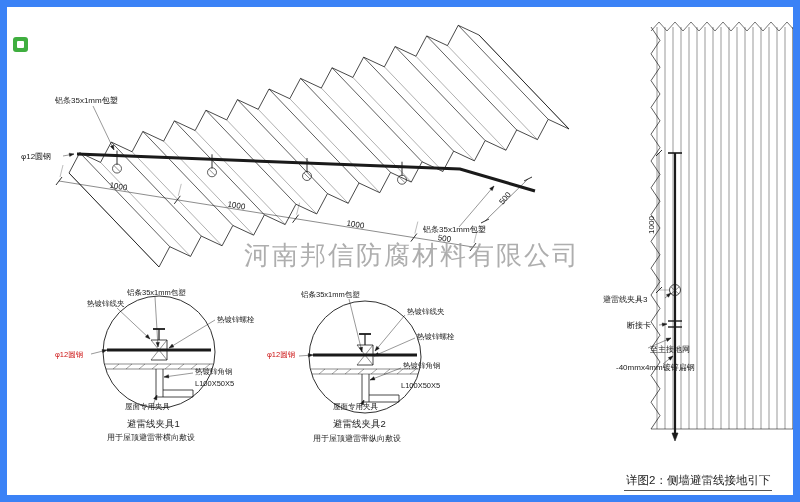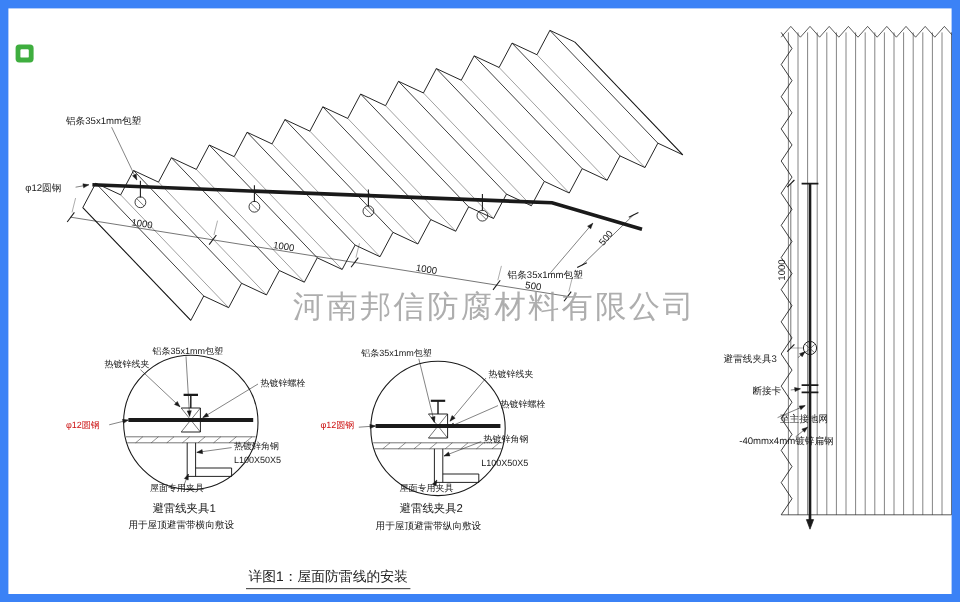--- a/index.html
+++ b/index.html
@@ -250,18 +250,18 @@
 
     <text class="t8 mid" x="647" y="218" transform="rotate(-90 647 218)">1000</text>
     <text class="t8" x="596" y="295">避雷线夹具3</text>
     <text class="t8" x="620" y="321">断接卡</text>
     <text class="t8" x="643" y="345">至主接地网</text>
     <text class="t8" x="609" y="363">-40mmx4mm镀锌扁钢</text>
   </svg>
 
   <div class="watermark">河南邦信防腐材料有限公司</div>
 
-  <div class="caption" style="left:198px;top:466px;">详图1：屋面防雷线的安装</div>
+  <div class="caption" style="left:617px;top:466px;">详图2：侧墙避雷线接地引下</div>
 
   <div class="logo">
       <div class="dot"></div>
     </div>
 </div>
 
 </body></html>

